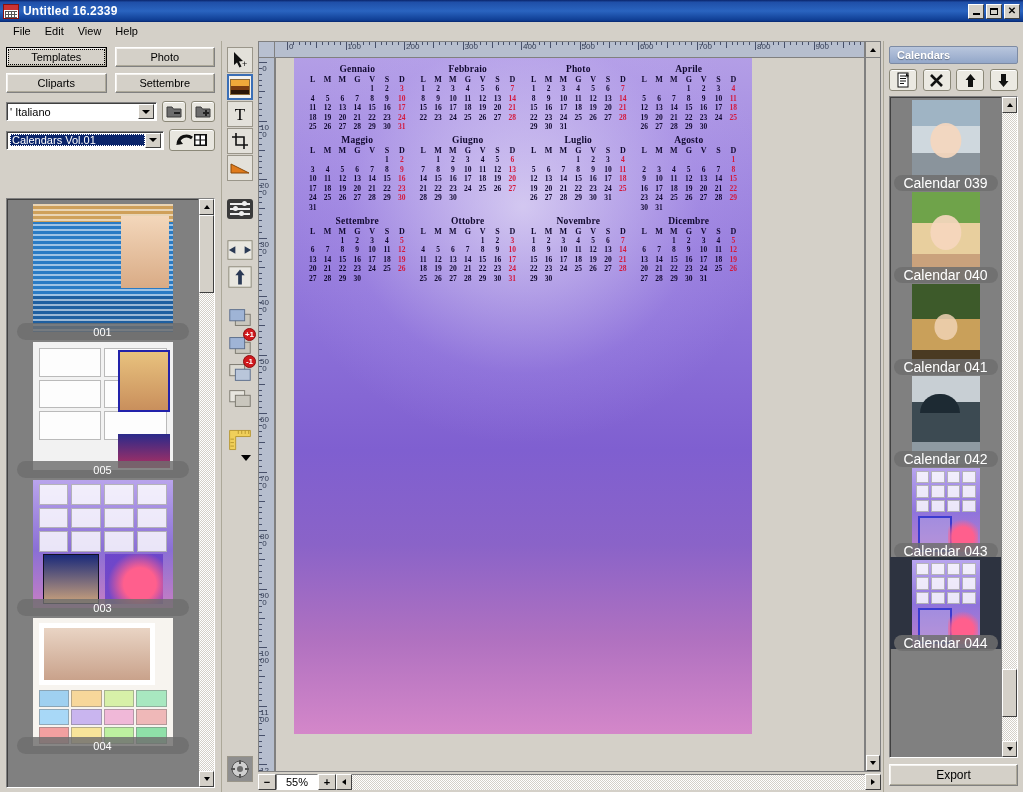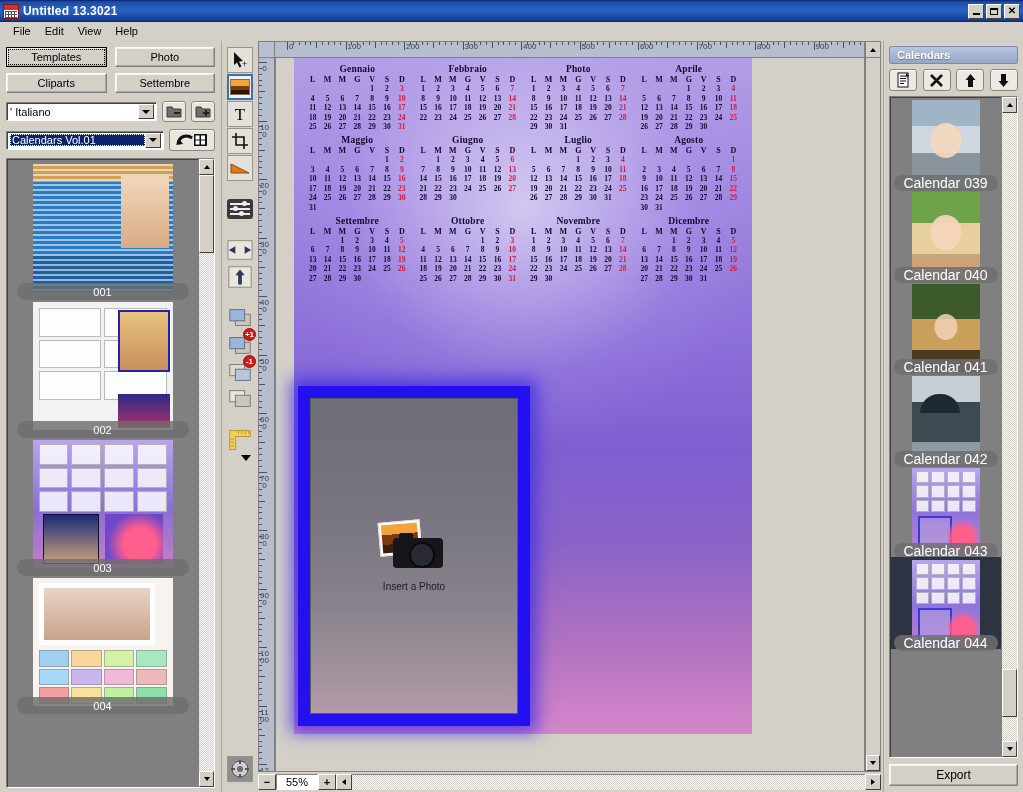--- a/index.html
+++ b/index.html
@@ -77,21 +77,21 @@
   .icon-btn {
     width:24px;height:21px;background:#e8e6df;border:1px solid #8b8878;border-radius:3px;
     display:flex;align-items:center;justify-content:center;
     box-shadow: inset 0 1px 0 #fff;
   }
   .icon-btn.wide { width:46px; height:22px; }
   .tmpl-list {
     flex:1; min-height:0; background:#808080; border:1px solid;
     border-color:#808080 #ffffff #ffffff #808080;
     box-shadow: inset 1px 1px 0 #404040;
-    position:relative; overflow:hidden; display:flex;
+    position:relative; overflow:hidden; display:flex;margin-top:40px;
   }
   .tmpl-scrollarea { flex:1; overflow:hidden; position:relative; padding:5px 0; }
   .tmpl-card { width:140px; margin:0 auto 10px auto; position:relative; }
   .tmpl-thumb { width:140px; height:128px; position:relative; overflow:hidden; }
   .tmpl-label {
     position:absolute; left:-16px; right:-16px; bottom:-8px; height:17px;
     background:rgba(110,110,110,.82); border-radius:9px; color:#fff;
     font-size:11px; display:flex;align-items:center;justify-content:center;
   }
   .vscroll { width:16px; background:#d4d0c8; display:flex; flex-direction:column; border-left:1px solid #808080;}
@@ -266,21 +266,21 @@
   .ph-gradient4{position:absolute;inset:0;background:linear-gradient(to bottom,#c8cfd4 0 30%,#3c4a52 30% 75%,#8e9aa2 75% 100%);}
   .ph-face{position:absolute;left:50%;transform:translateX(-50%);top:26%;width:46%;height:40%;border-radius:50%;background:rgba(245,215,190,.92);}
 </style>
 </head>
 <body>
 
 <div class="app">
 
   <div class="titlebar">
     <div class="title-icon"></div>
-    <div class="title-text">Untitled 13.3021</div>
+    <div class="title-text">Untitled 16.2339</div>
     <div class="win-btns">
       <div class="win-btn">
           <span class="gl-min"></span>
         </div>
       <div class="win-btn">
           <span class="gl-max"></span>
         </div>
       <div class="win-btn">
           <span class="gl-close">✕</span>
         </div>
@@ -360,21 +360,21 @@
                 <div class="mini-box"></div>
                   <div class="mini-box"></div>
                 <div class="mini-box"></div>
                   <div class="mini-box"></div>
                 <div class="mini-box"></div>
                   <div class="mini-box"></div>
               </div>
               <div style="position:absolute;right:3px;top:8px;width:52px;height:62px;background:linear-gradient(#e8c27e,#c98f5c);border:2px solid #2222aa;"></div>
               <div style="position:absolute;right:3px;bottom:2px;width:52px;height:34px;background:linear-gradient(#2a2a8a,#b03060);"></div>
             </div>
-            <div class="tmpl-label">002</div>
+            <div class="tmpl-label">005</div>
           </div>
           <div class="tmpl-card">
             <div class="tmpl-thumb t003">
               <div class="mini-rows" style="inset:4px 6px 56px 6px;grid-template-columns:repeat(4,1fr);">
                 <div class="mini-box"></div>
                   <div class="mini-box"></div>
                   <div class="mini-box"></div>
                   <div class="mini-box"></div>
                 <div class="mini-box"></div>
                   <div class="mini-box"></div>
@@ -1348,31 +1348,20 @@
                       <span>27</span>
                       <span>28</span>
                       <span>29</span>
                       <span>30</span>
                       <span>31</span>
                     </div>
                   </div>
                 </div>
               </div>
 
-            <div class="photo-frame">
-              <div class="photo-inner">
-                <div class="photo-ico">
-                  <div class="pic">
-                      <i></i>
-                    </div>
-                  <div class="cam"></div>
-                </div>
-                <div class="photo-cap">Insert a Photo</div>
-              </div>
-            </div>
 
           </div>
 
         </div>
         <div style="width:16px;background:#d4d0c8;border:1px solid #808080;border-top:none;display:flex;flex-direction:column;">
           <div class="strack" style="flex:1;"></div>
           <div style="height:16px;border:1px solid;border-color:#fff #404040 #404040 #fff;display:flex;align-items:center;justify-content:center;">
               <i class="tri-dn"></i>
             </div>
         </div>

